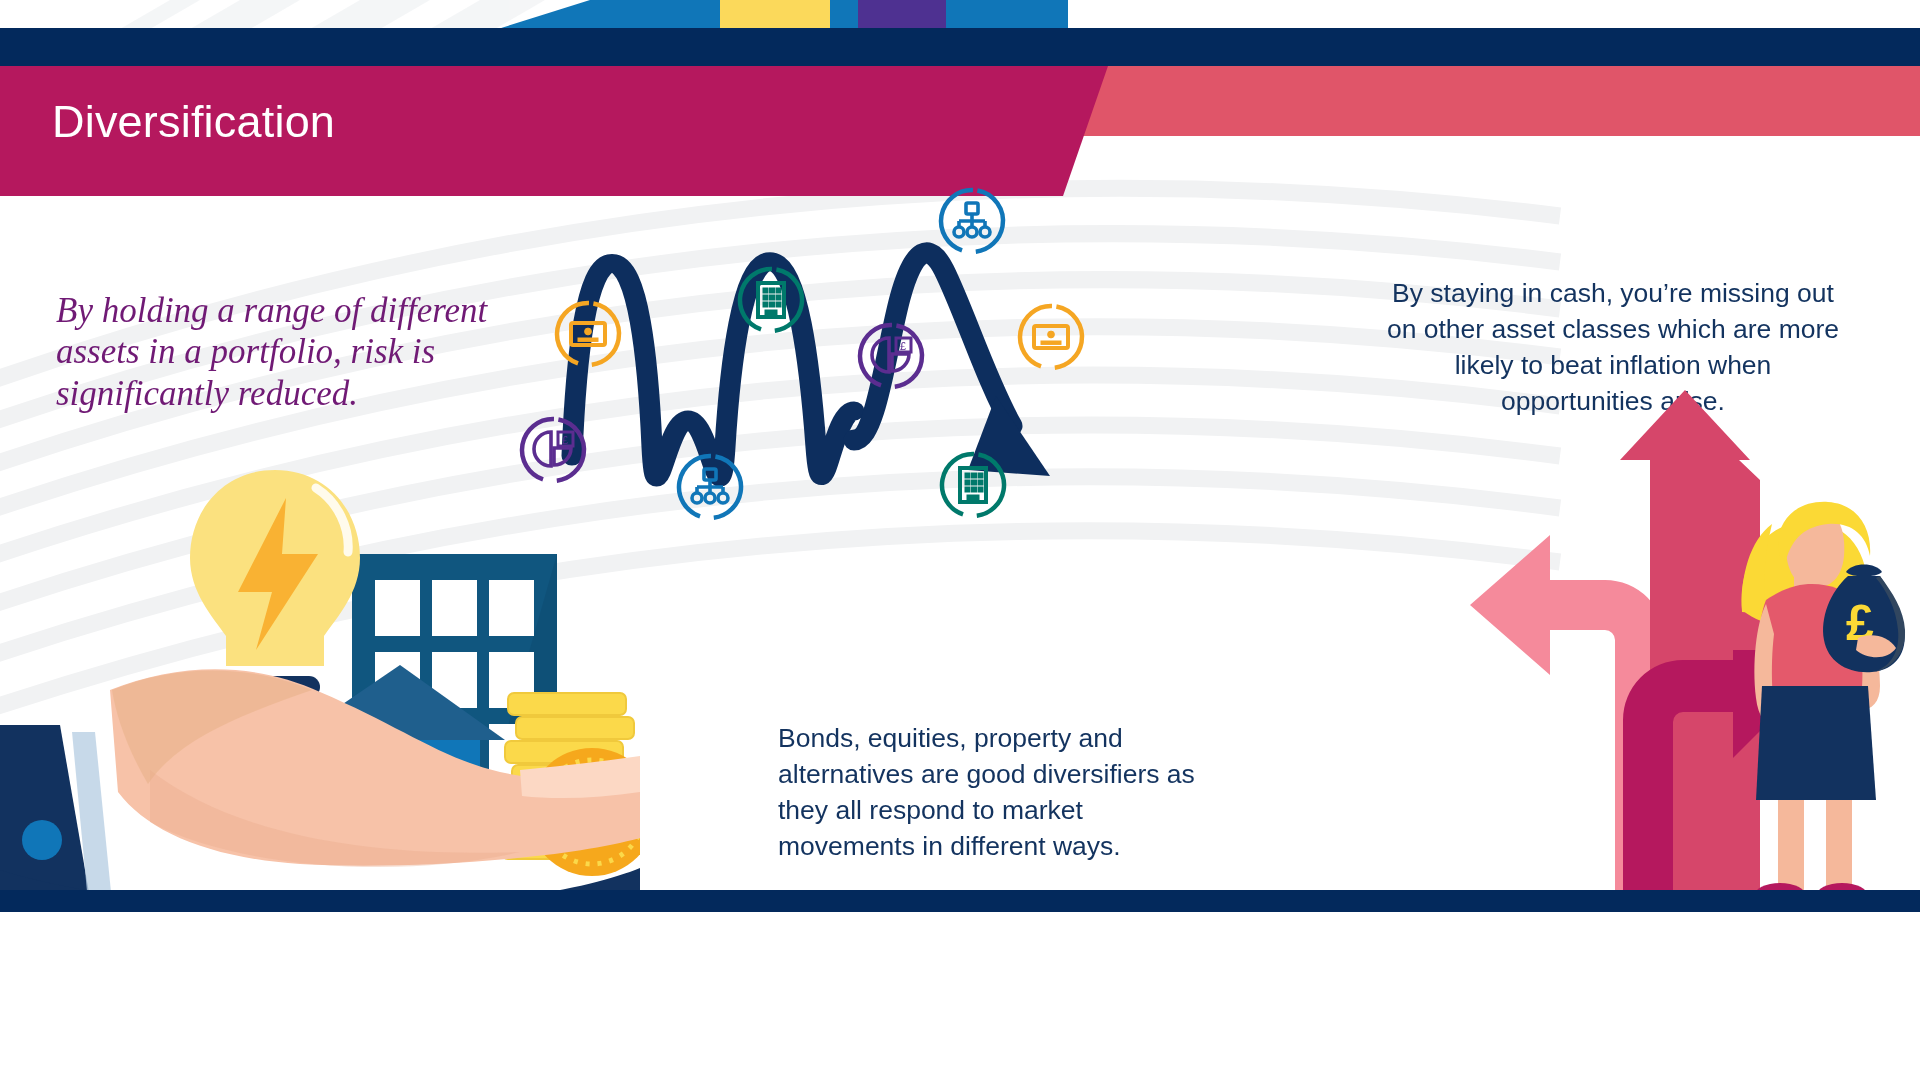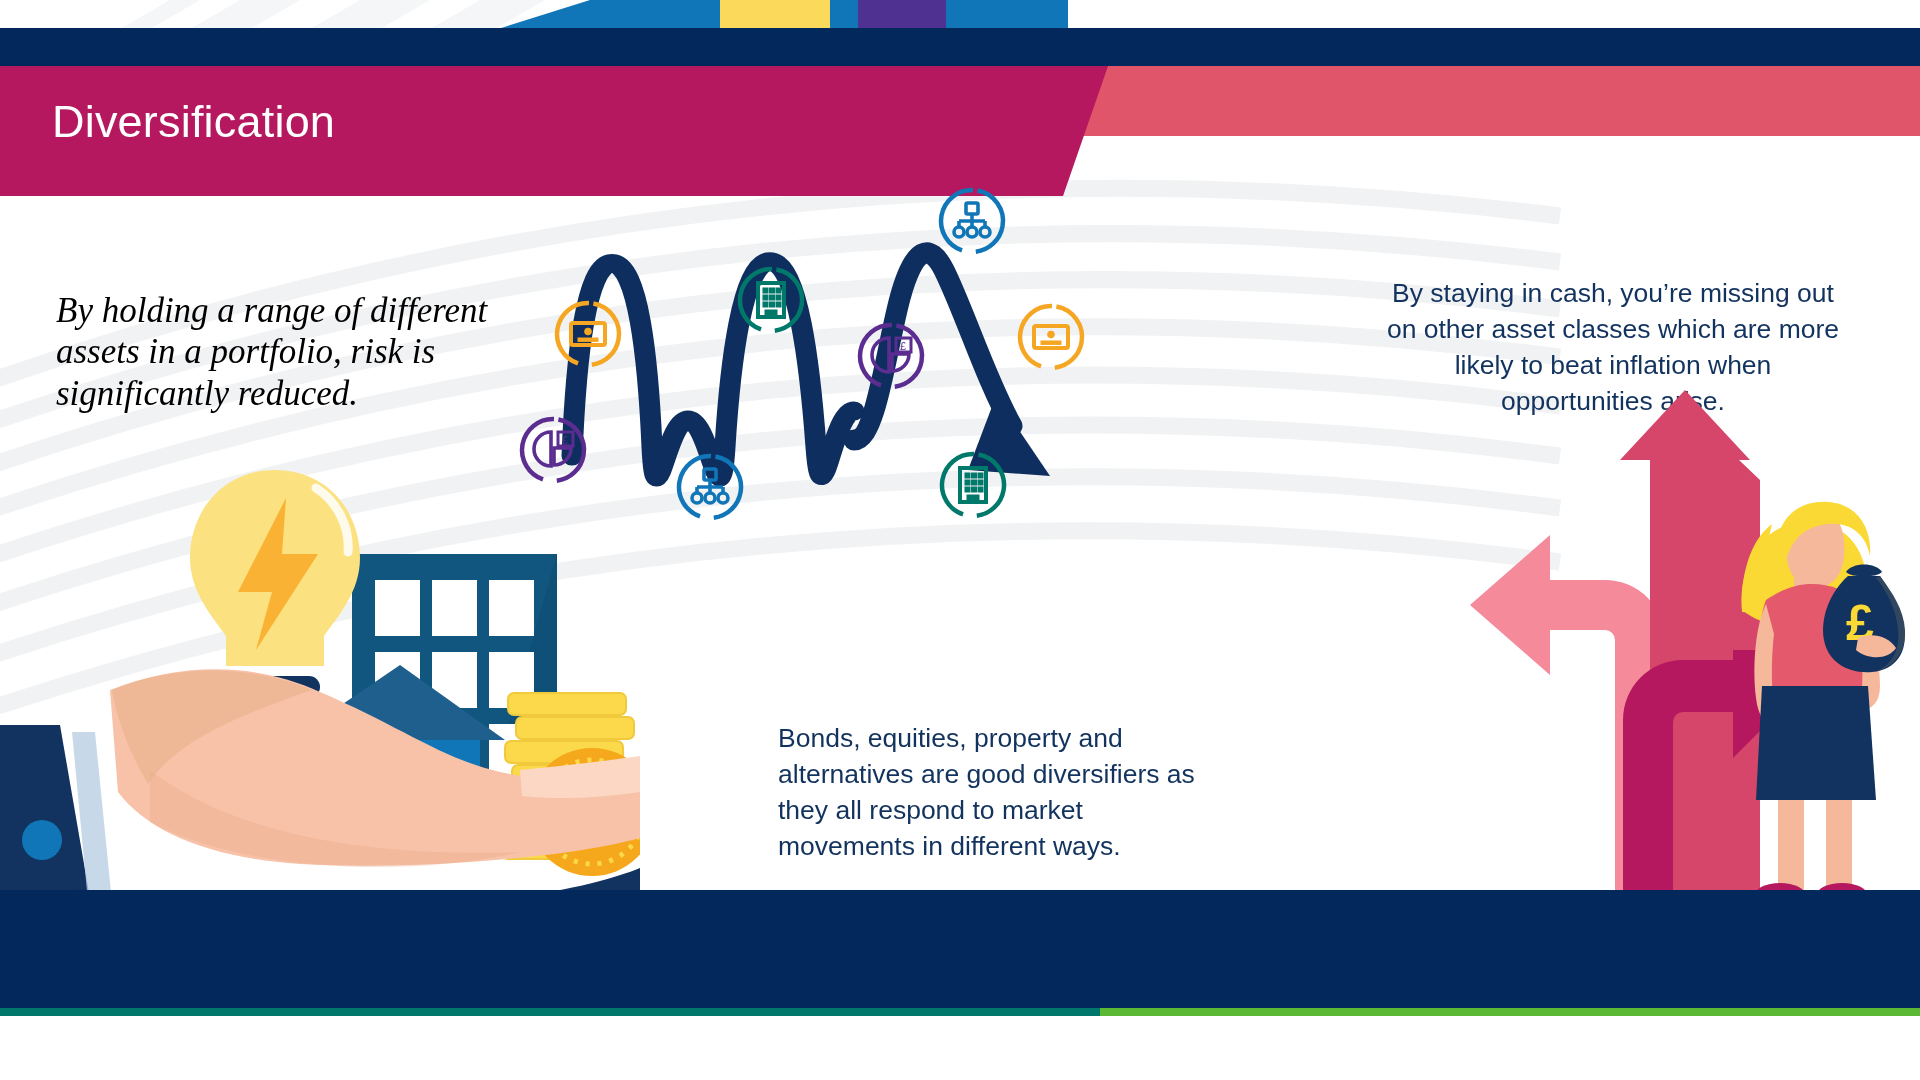--- a/index.html
+++ b/index.html
@@ -1,35 +1,35 @@
 <!DOCTYPE html>
 <html><head>
 <meta charset="utf-8">
 <title>Diversification</title>
 <style>
   html,body{margin:0;padding:0;background:#ffffff;}
   body{width:1920px;height:1080px;overflow:hidden;position:relative;
        font-family:"Liberation Sans", sans-serif;}
-  .stage{position:absolute;inset:0;width:1920px;height:1016px;overflow:hidden;background:#ffffff;}
+  .stage{position:absolute;inset:0;width:1920px;height:912px;overflow:hidden;background:#ffffff;}
   .topbar-navy{position:absolute;left:0;top:28px;width:1920px;height:38px;background:#03295c;}
 
   
   .title-band{position:absolute;left:0;top:66px;width:1108px;height:130px;background:#b5185e;
               clip-path:polygon(0 0,1108px 0,1063px 130px,0 130px);}
   .title-band-light{position:absolute;left:1063px;top:66px;width:857px;height:70px;background:#e05569;}
   .page-title{position:absolute;left:52px;top:99px;font-size:45px;color:#ffffff;letter-spacing:.2px;
               font-family:"Liberation Sans", sans-serif;font-weight:400;line-height:1;}
 
   
   .arcs{position:absolute;left:0;top:66px;width:1920px;height:860px;overflow:hidden;z-index:0;}
 
   
   .quote{position:absolute;left:56px;top:290px;width:500px;
          font-family:"Liberation Serif", serif;font-style:italic;font-size:35px;line-height:1.18;
-         color:#000000;}
+         color:#701a75;}
 
   
   .mid-caption{position:absolute;left:778px;top:720px;width:440px;
                font-size:26.5px;line-height:1.36;color:#13335f;}
 
   
   .right-caption{position:absolute;left:1378px;top:275px;width:470px;
                  font-size:26.5px;line-height:1.36;color:#13335f;text-align:center;}
 
   

